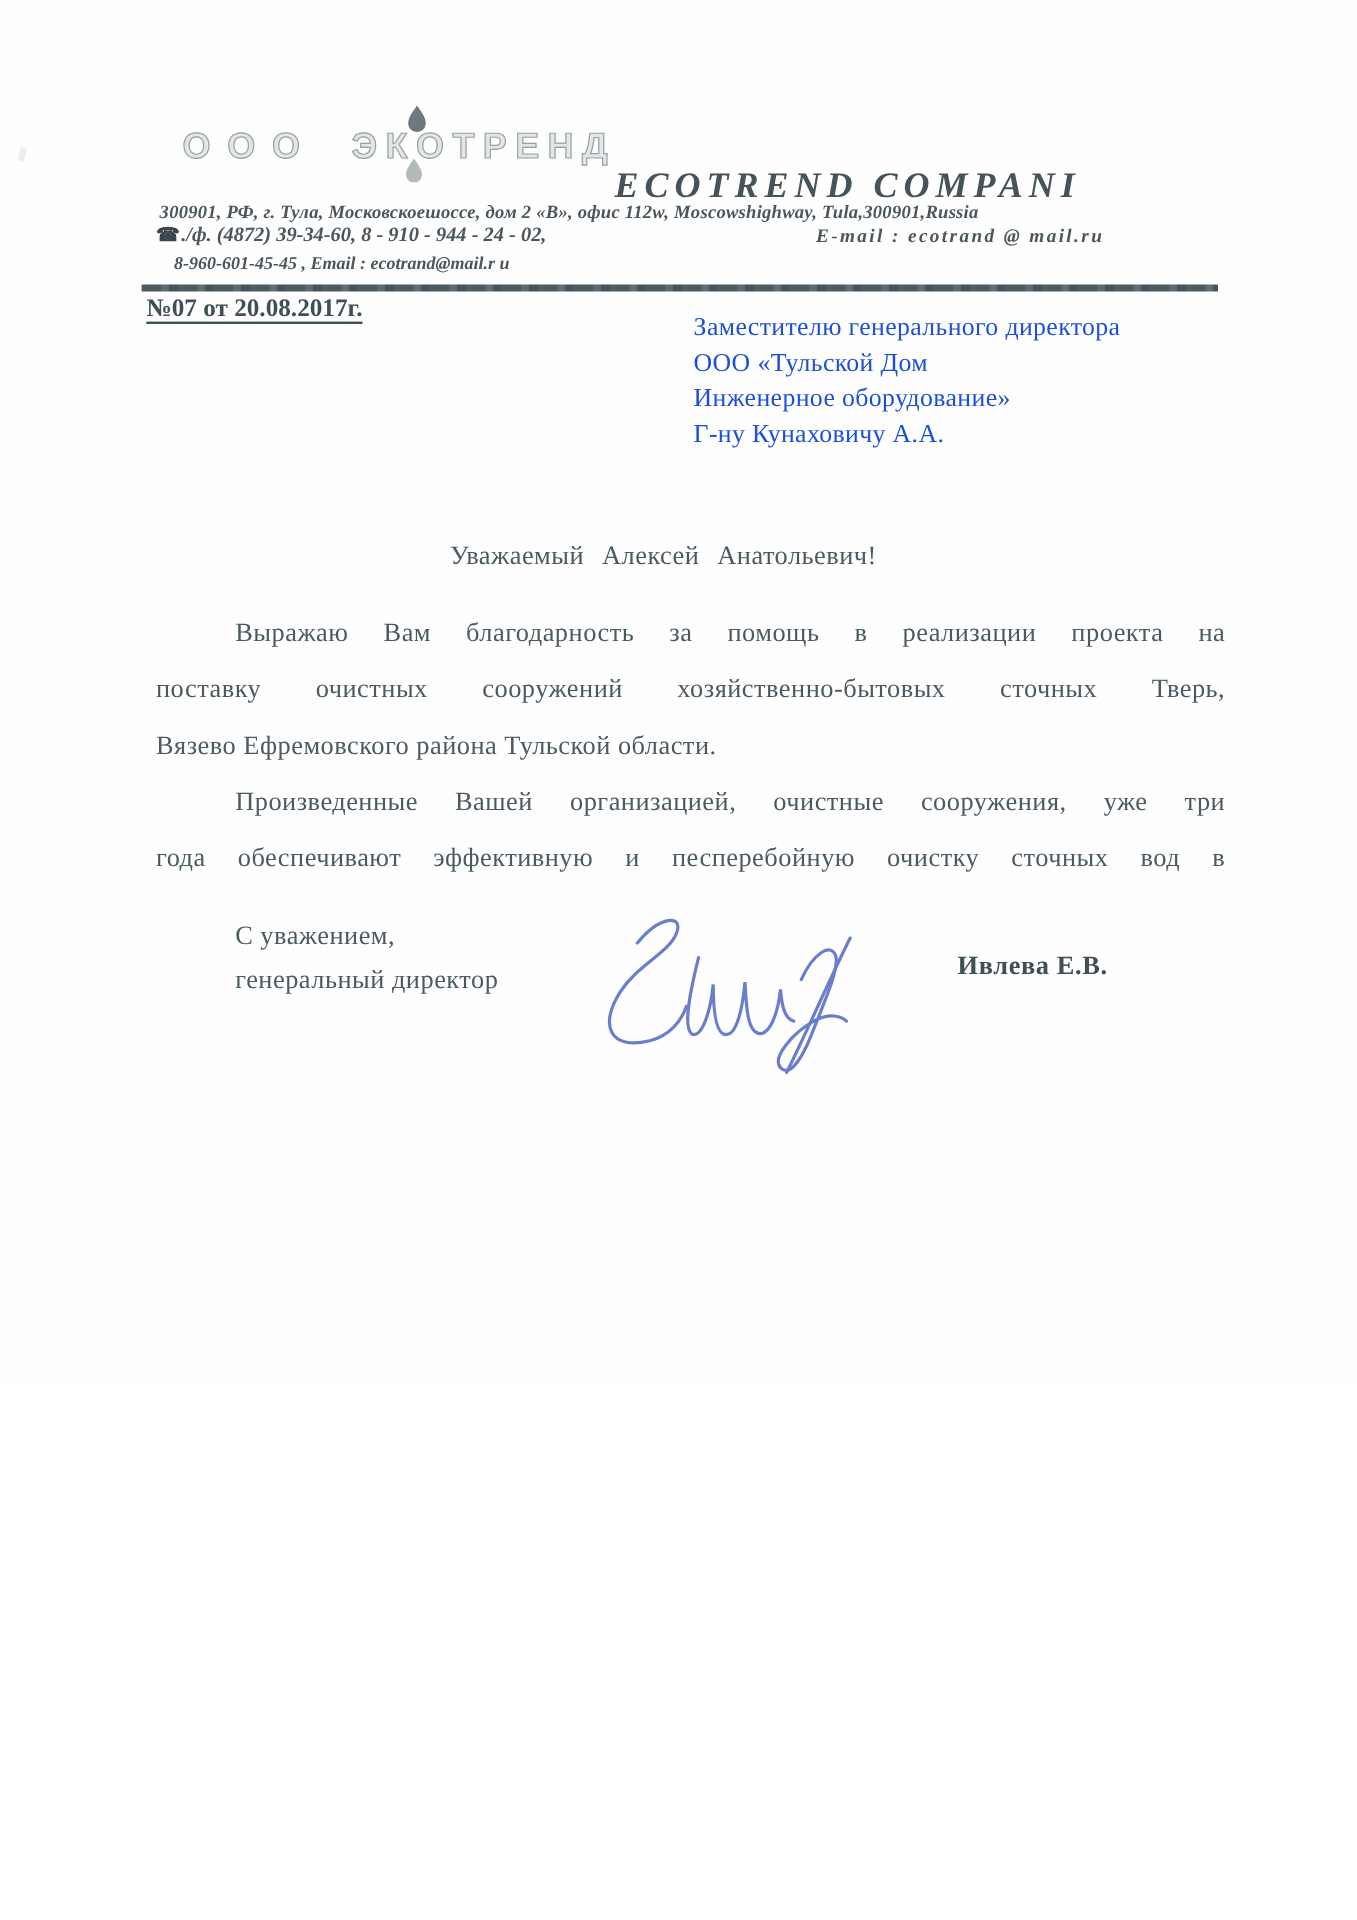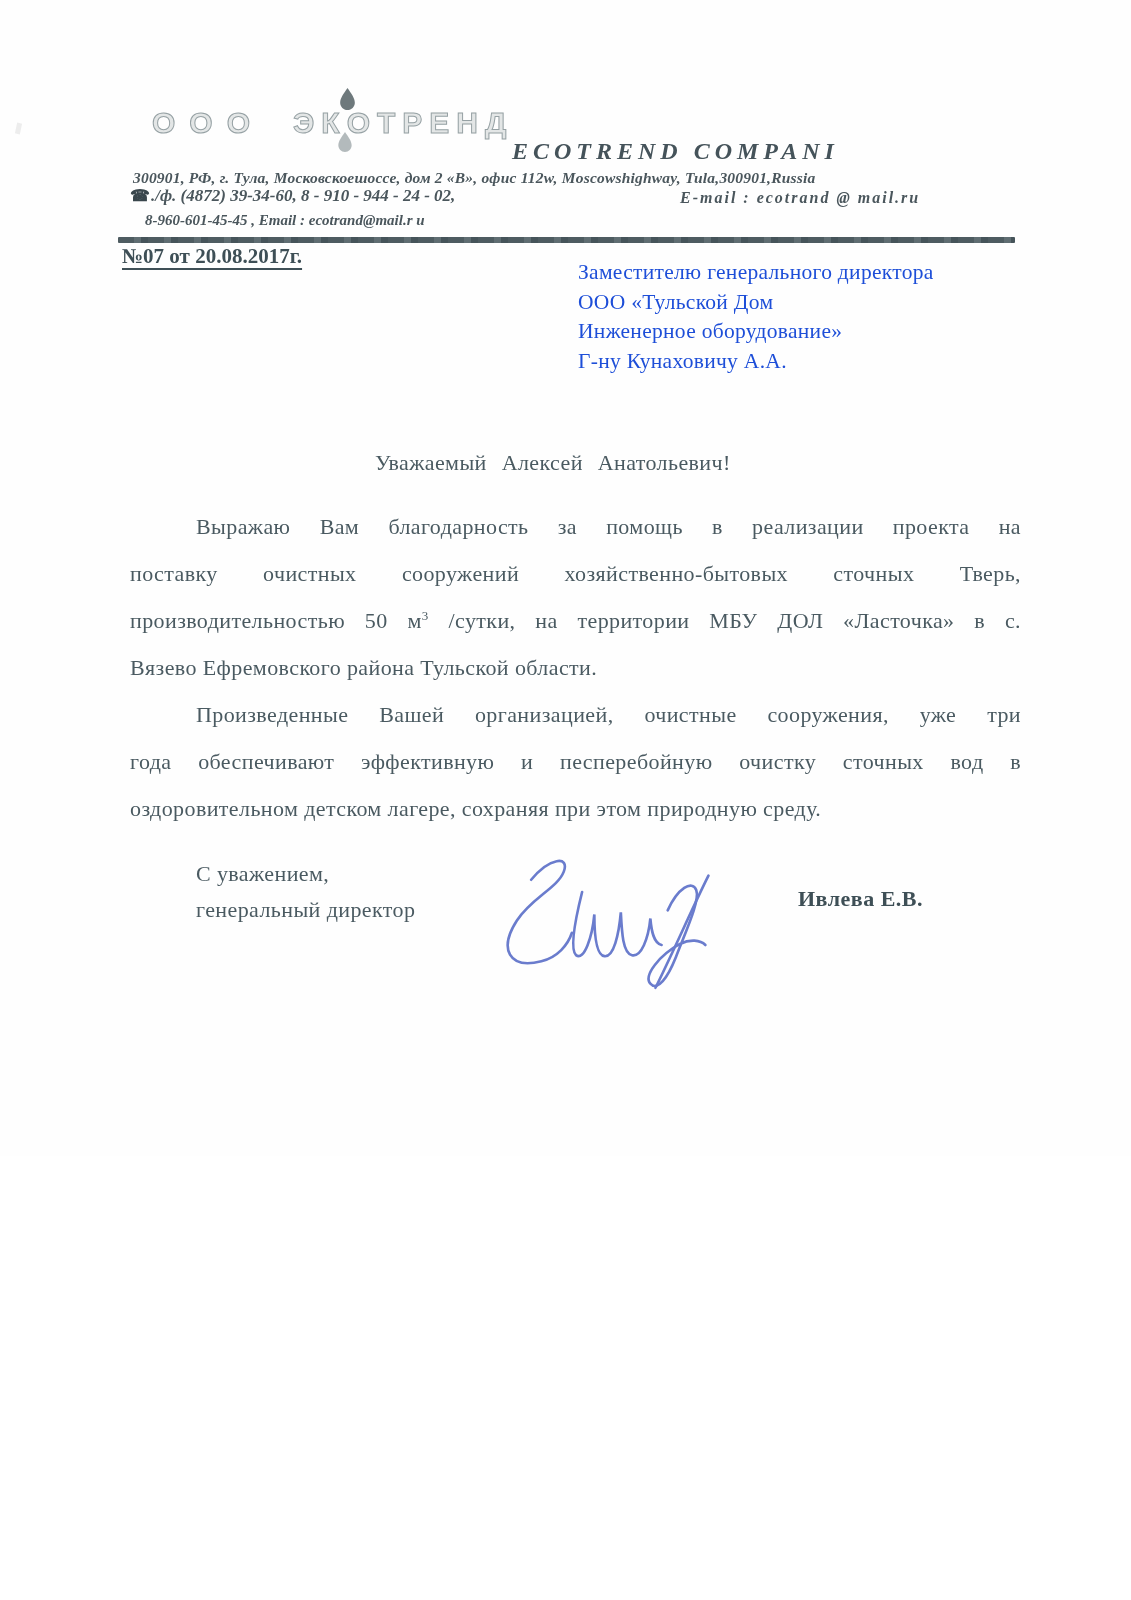--- a/index.html
+++ b/index.html
@@ -12,21 +12,21 @@
     font-family:"Liberation Sans", sans-serif;font-weight:bold;
     color:rgba(158,168,170,0.28);
     -webkit-text-stroke:1px #96a1a4;
   }
   .logo-ooo{position:absolute;left:152px;top:106px;font-size:30px;letter-spacing:14px;}
   .logo-name{position:absolute;left:293px;top:106px;font-size:30px;letter-spacing:7px;}
   .leaf{position:absolute;}
   .leaf-top{left:339px;top:88px;}
   .leaf-bottom{left:337px;top:132px;}
   .company-en{
-    position:absolute;left:512px;top:138px;font-size:24px;font-weight:bold;font-style:italic;
+    position:absolute;left:512px;top:138px;font-size:30px;font-weight:bold;font-style:italic;
     letter-spacing:5px;color:#45535a;
   }
   .addr1{
     position:absolute;left:133px;top:169px;font-size:15.5px;font-weight:bold;font-style:italic;
     color:#4a565c;letter-spacing:0.2px;white-space:nowrap;text-align:right;
   }
   .tel-row{position:absolute;left:130px;top:186px;font-size:17px;font-weight:bold;font-style:italic;color:#4a565c;white-space:nowrap;}
   .tel-row .phone-glyph{font-style:normal;font-size:16px;margin-right:1px;color:#39464c;}
   .email-right{position:absolute;left:680px;top:189px;font-size:16px;font-weight:bold;font-style:italic;color:#4a565c;letter-spacing:2px;white-space:nowrap;}
   .tel2{position:absolute;left:145px;top:212px;font-size:15px;font-weight:bold;font-style:italic;color:#4a565c;white-space:nowrap;}
@@ -102,28 +102,26 @@
     <div>Инженерное оборудование»</div>
     <div>Г-ну Кунаховичу А.А.</div>
   </div>
 
   <div class="body-block">
     <div class="salutation">Уважаемый Алексей Анатольевич!</div>
 
     <div class="para">
       <div class="jline indent">Выражаю Вам благодарность за помощь в реализации проекта на</div>
       <div class="jline">поставку очистных сооружений хозяйственно-бытовых сточных Тверь,</div>
-      <div class="jline"><span>производительностью 50 м</span><sup>3</sup><span> /сутки, на территории МБУ ДОЛ «Ласточка» в с.</span></div>
       <div class="jline last">Вязево Ефремовского района Тульской области.</div>
     </div>
 
     <div class="para second">
       <div class="jline indent">Произведенные Вашей организацией, очистные сооружения, уже три</div>
       <div class="jline">года обеспечивают эффективную и песперебойную очистку сточных вод в</div>
-      <div class="jline last">оздоровительном детском лагере, сохраняя при этом природную среду.</div>
     </div>
 
     <div class="signoff">
       <div class="left">
         <div>С уважением,</div>
         <div>генеральный директор</div>
       </div>
 
       <svg class="sig-svg" width="270" height="150" viewBox="0 0 265 145">
         <g fill="none" stroke="#5b6fc8" stroke-width="2.6" stroke-linecap="round" opacity="0.9">

